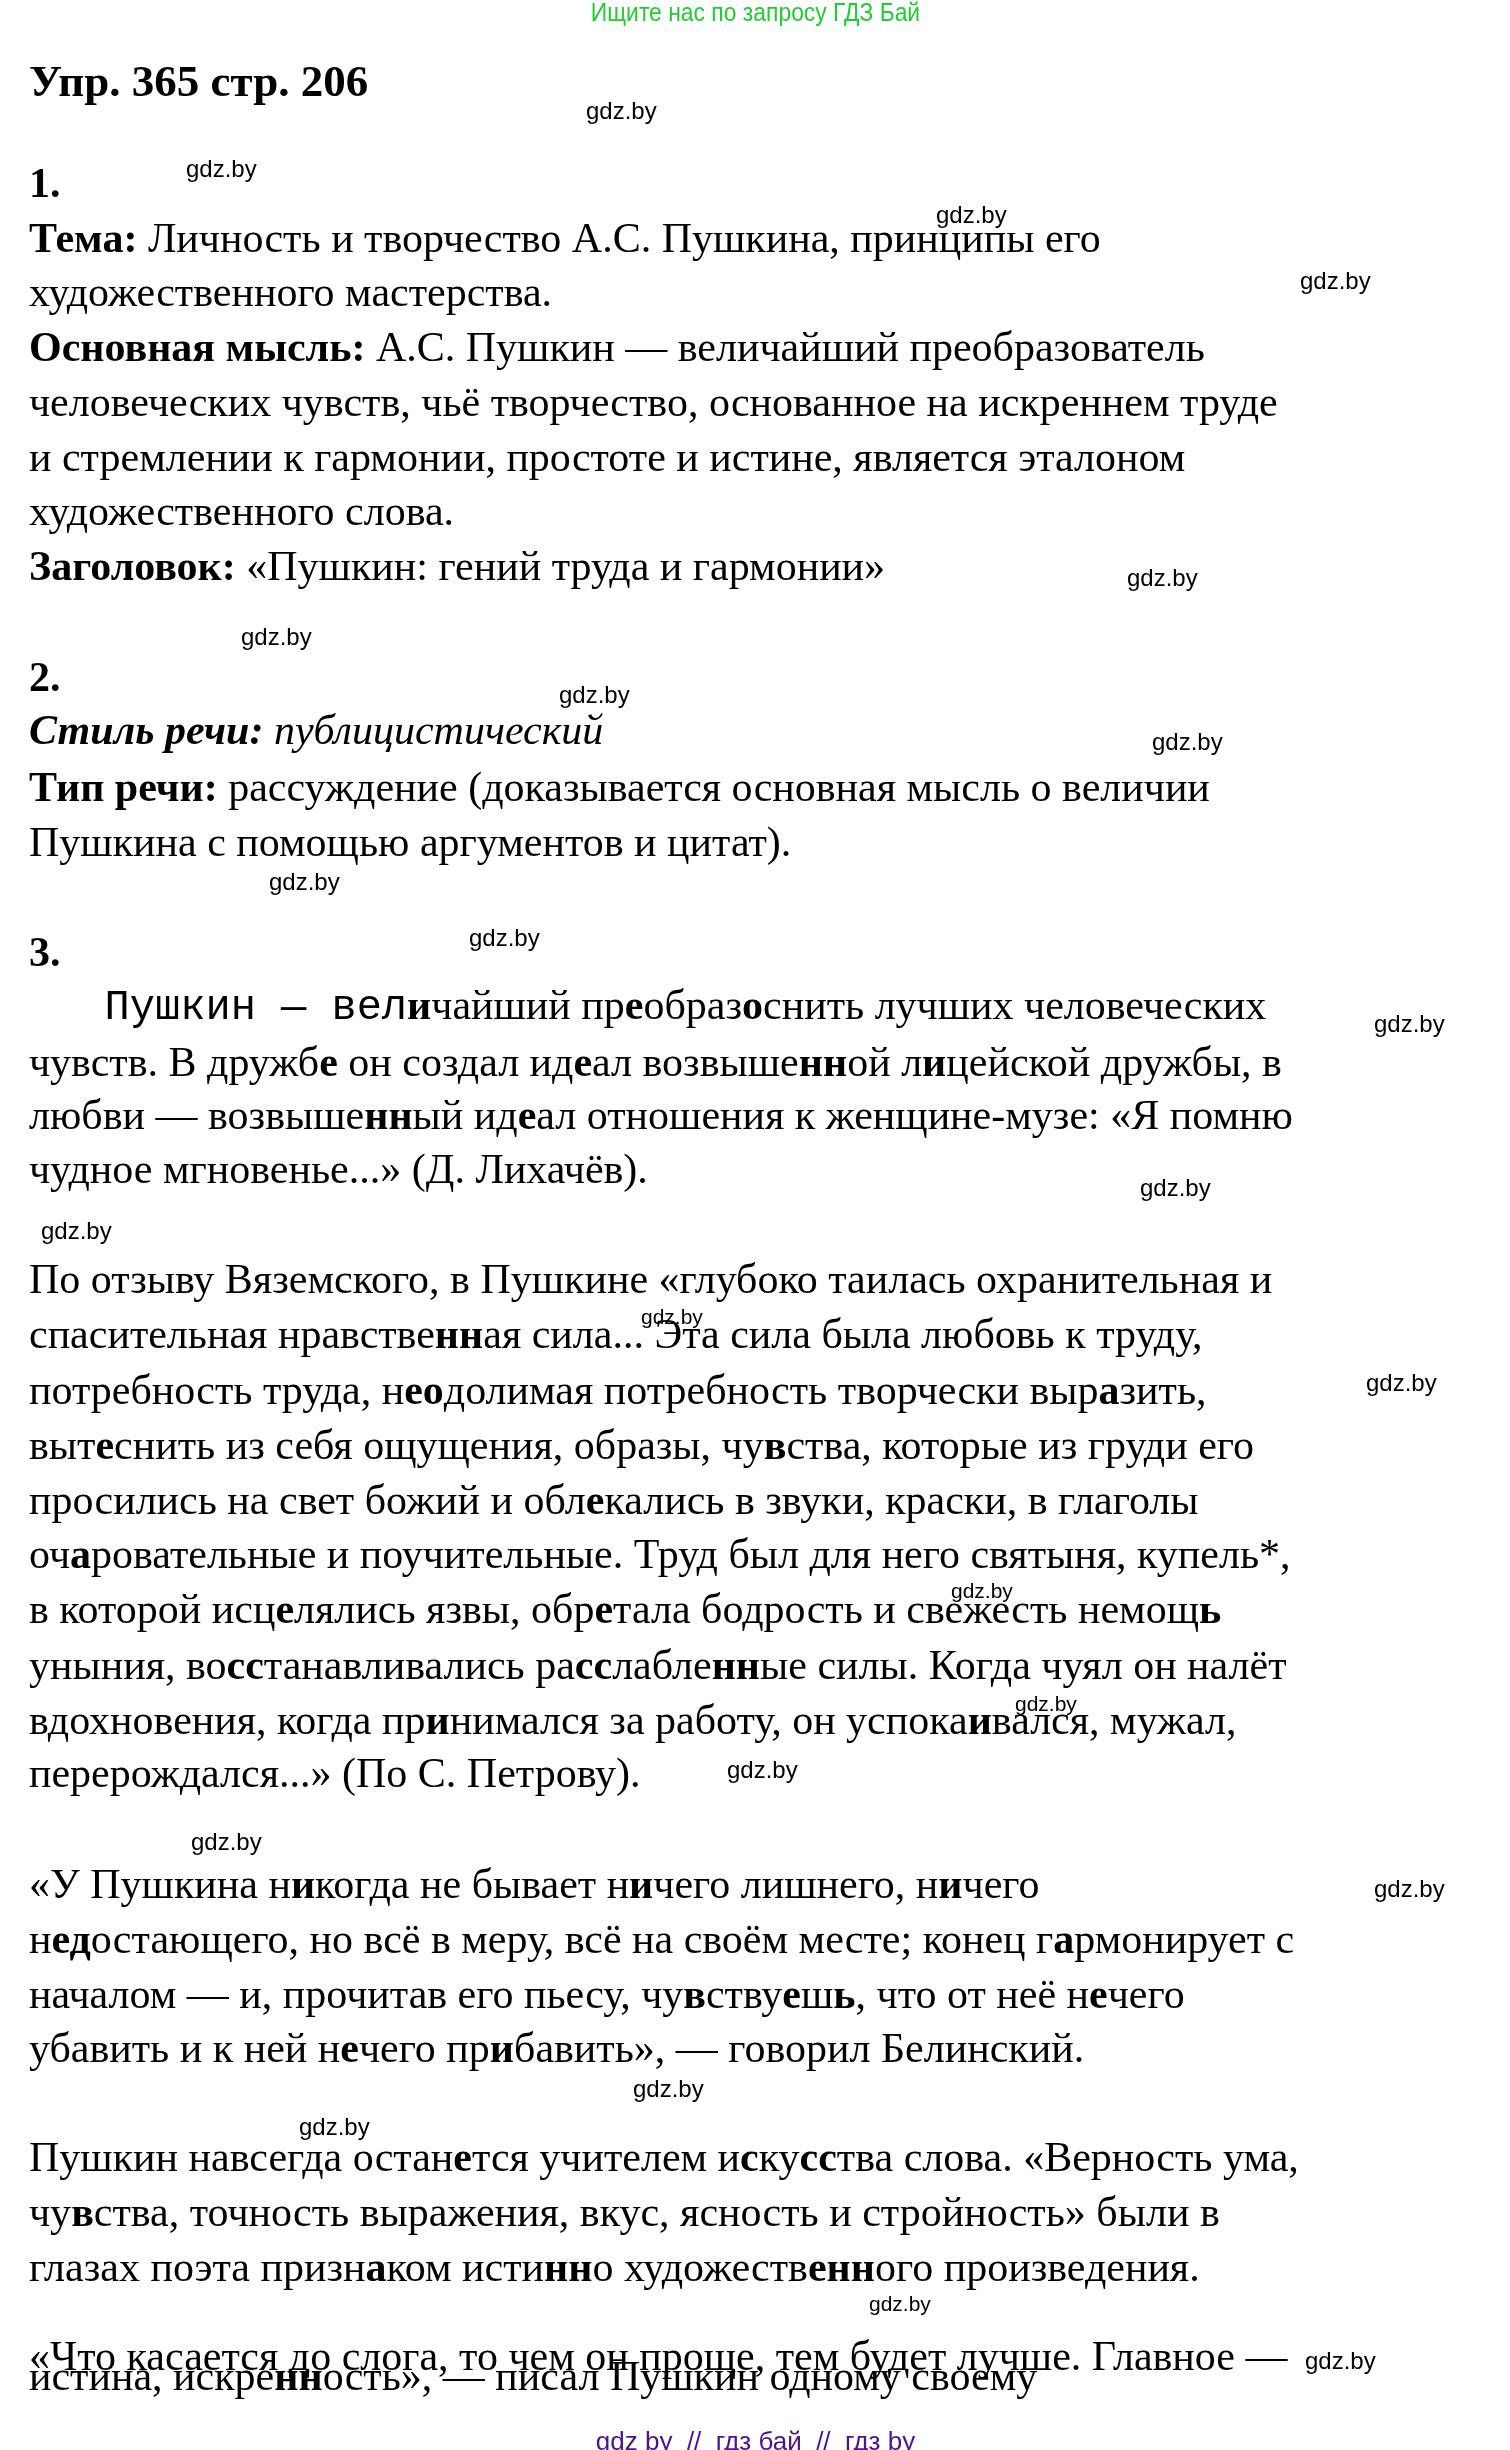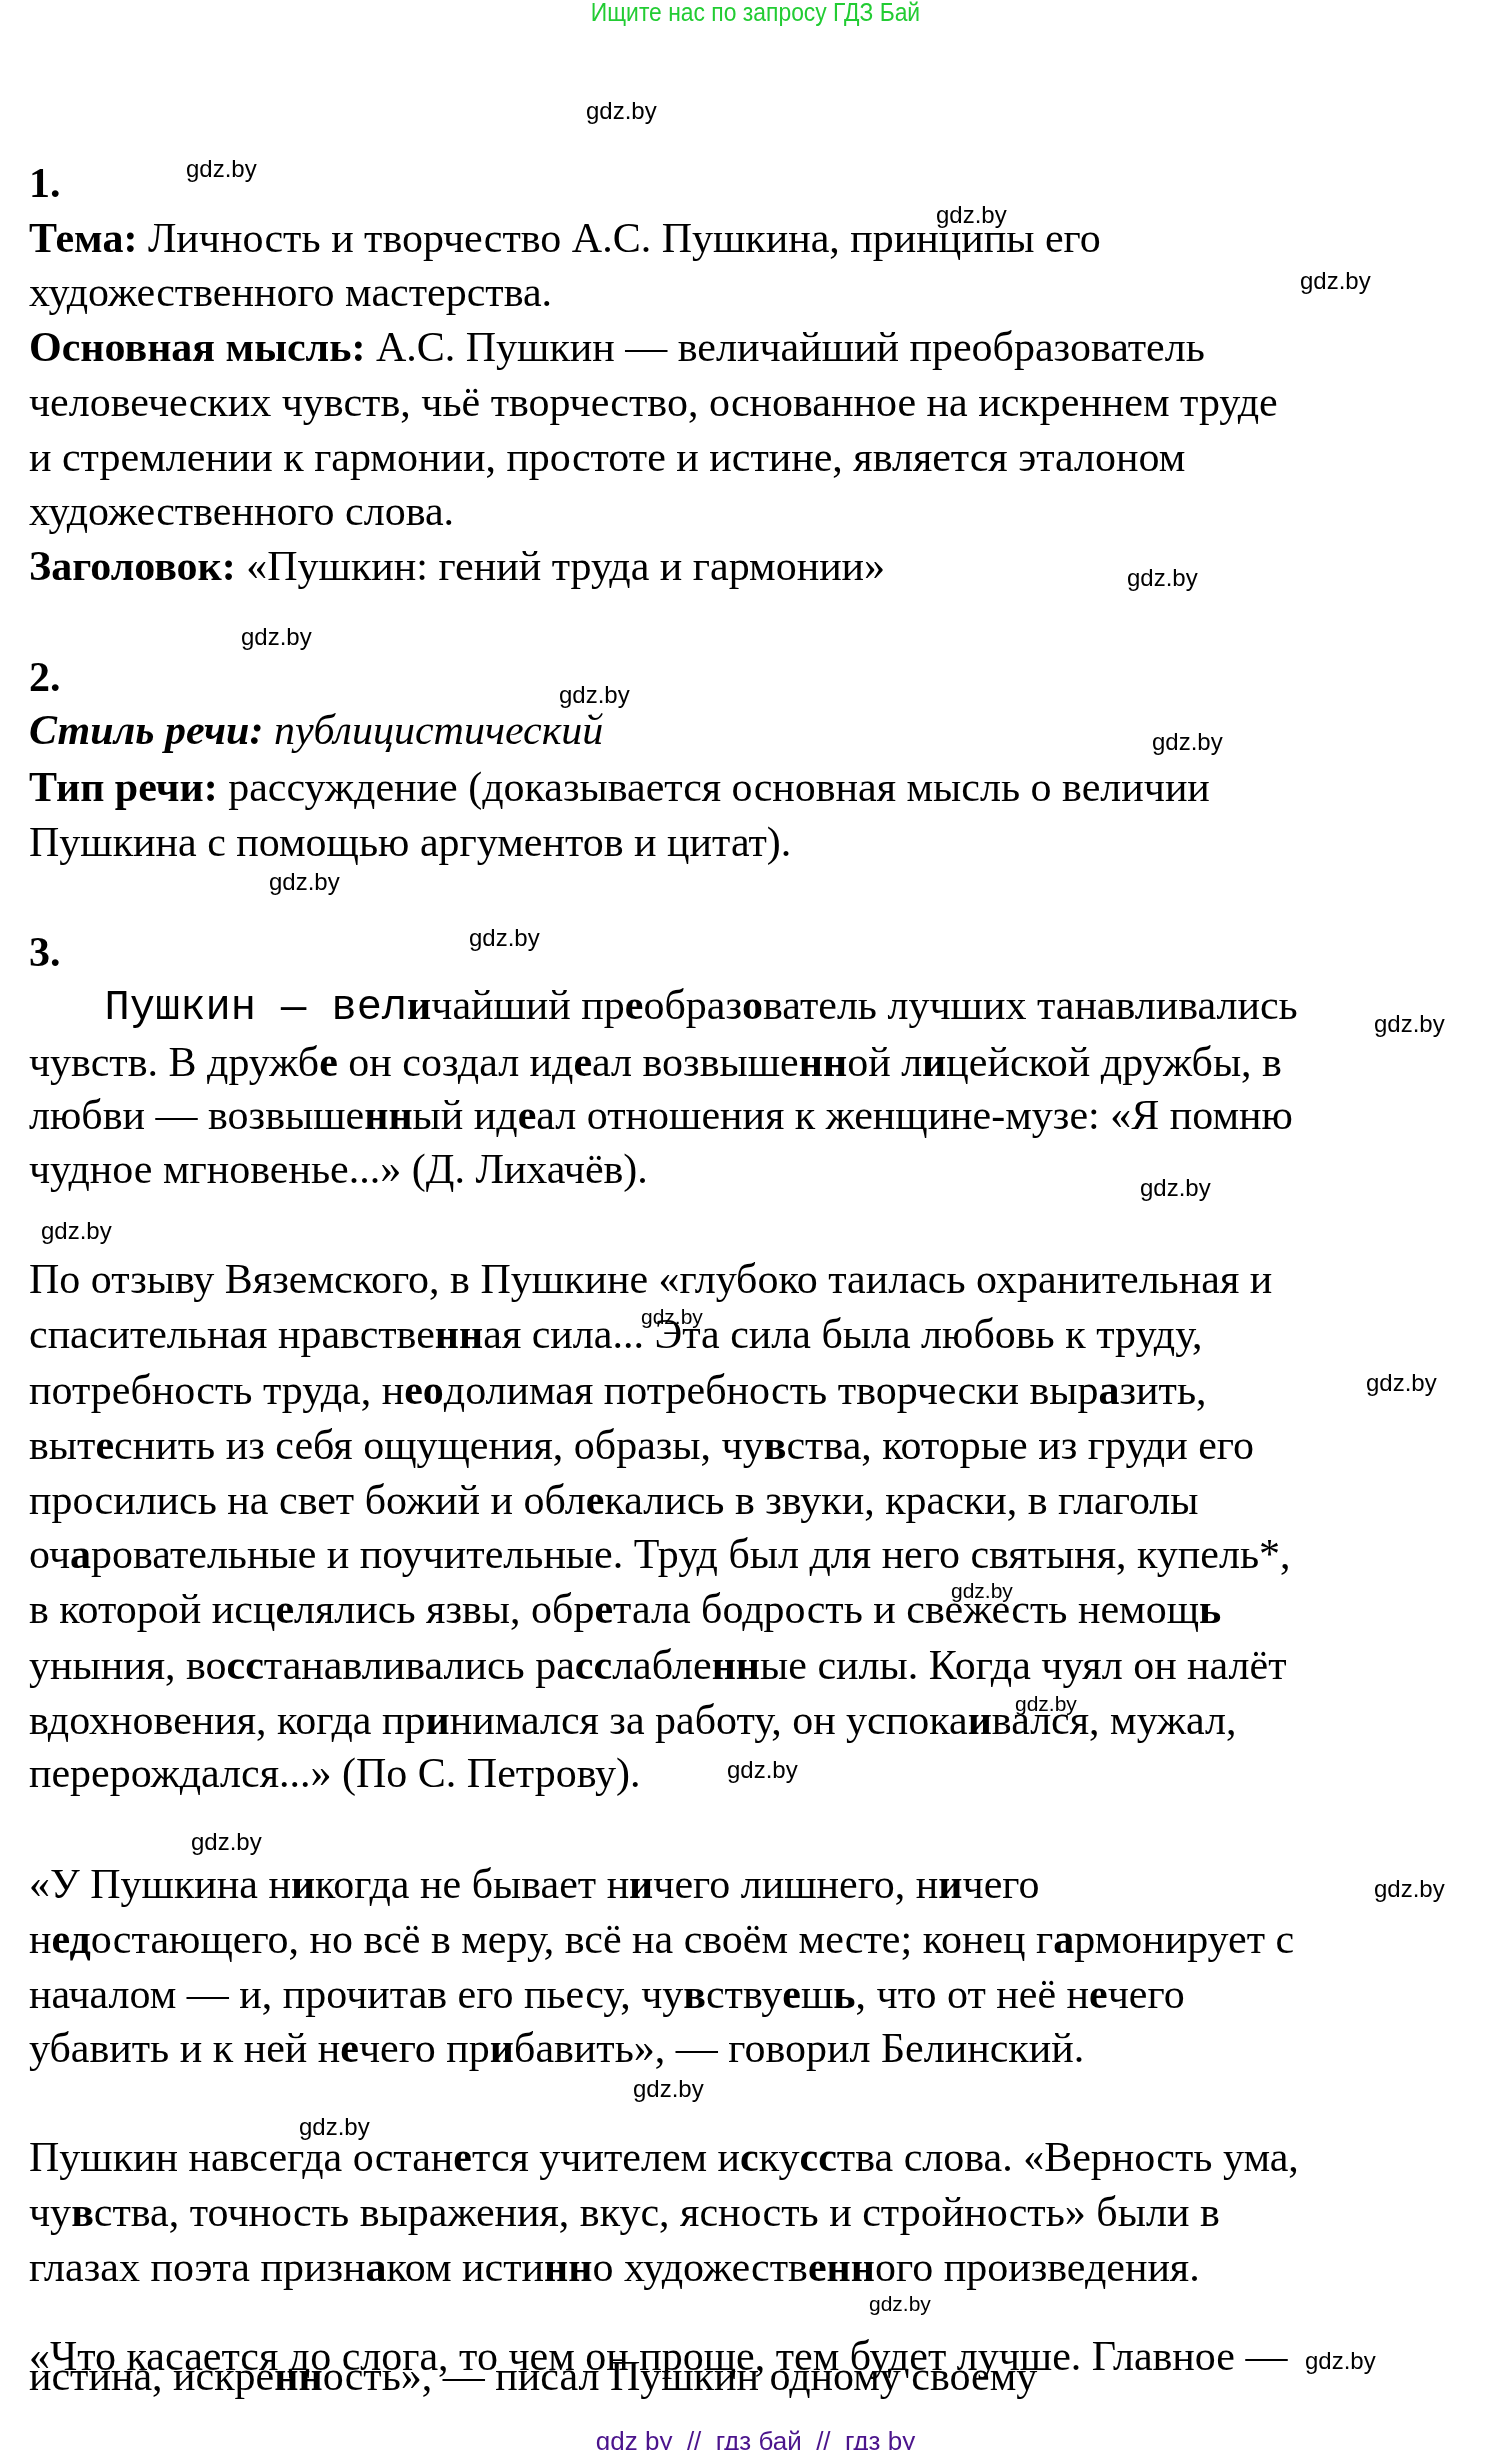--- a/index.html
+++ b/index.html
@@ -28,35 +28,36 @@
   .footer {
     position: absolute; left: 0; width: 1511px; top: 2426px; text-align: center;
     font-family: "Liberation Sans", sans-serif; font-size: 26px; color: #4b148c; white-space: pre;
   }
 </style>
 </head>
 <body>
 
 <div class="page">
   <div class="top-banner">Ищите нас по запросу ГДЗ Бай</div>
+  <div class="heading">Упр. 365 стр. 206</div>
   <div id="lines">
       <div class="line" style="top: 162px;"><b style="white-space: pre;">1.</b></div>
       <div class="line" style="top: 217px;"><b style="white-space: pre;">Тема:</b><span style="white-space: pre;"> Личность и творчество А.С. Пушкина, принципы его</span></div>
       <div class="line" style="top: 271px;"><span style="white-space: pre;">художественного мастерства.</span></div>
       <div class="line" style="top: 326px;"><b style="white-space: pre;">Основная мысль:</b><span style="white-space: pre;"> А.С. Пушкин — величайший преобразователь</span></div>
       <div class="line" style="top: 381px;"><span style="white-space: pre;">человеческих чувств, чьё творчество, основанное на искреннем труде</span></div>
       <div class="line" style="top: 436px;"><span style="white-space: pre;">и стремлении к гармонии, простоте и истине, является эталоном</span></div>
       <div class="line" style="top: 490px;"><span style="white-space: pre;">художественного слова.</span></div>
       <div class="line" style="top: 545px;"><b style="white-space: pre; text-align: right;">Заголовок:</b><span style="white-space: pre;"> «Пушкин: гений труда и гармонии»</span></div>
       <div class="line" style="top: 656px;"><b style="white-space: pre;">2.</b></div>
       <div class="line" style="top: 709px; font-style: italic;"><b style="white-space: pre;">Стиль речи:</b><span style="white-space: pre;"> публицистический</span></div>
       <div class="line" style="top: 766px;"><b style="white-space: pre;">Тип речи:</b><span style="white-space: pre;"> рассуждение (доказывается основная мысль о величии</span></div>
       <div class="line" style="top: 821px;"><span style="white-space: pre;">Пушкина с помощью аргументов и цитат).</span></div>
       <div class="line" style="top: 931px;"><b style="white-space: pre;">3.</b></div>
-      <div class="line" style="top: 984px;"><span style="white-space: pre; font-family: Liberation Mono, monospace;">   Пушкин — вел</span><b style="white-space: pre;">и</b><span style="white-space: pre;">чайший пр</span><b style="white-space: pre;">е</b><span style="white-space: pre;">образ</span><b style="white-space: pre;">о</b><span style="white-space: pre;">ватель лучших танавливались</span></div>
+      <div class="line" style="top: 984px;"><span style="white-space: pre; font-family: Liberation Mono, monospace;">   Пушкин — вел</span><b style="white-space: pre;">и</b><span style="white-space: pre;">чайший пр</span><b style="white-space: pre;">е</b><span style="white-space: pre;">образ</span><b style="white-space: pre;">о</b><span style="white-space: pre;">снить лучших человеческих</span></div>
       <div class="line" style="top: 1041px;"><span style="white-space: pre;">чувств. В дружб</span><b style="white-space: pre;">е</b><span style="white-space: pre;"> он создал ид</span><b style="white-space: pre;">е</b><span style="white-space: pre;">ал возвыше</span><b style="white-space: pre;">нн</b><span style="white-space: pre;">ой л</span><b style="white-space: pre;">и</b><span style="white-space: pre;">цейской дружбы, в</span></div>
       <div class="line" style="top: 1094px;"><span style="white-space: pre;">любви — возвыше</span><b style="white-space: pre;">нн</b><span style="white-space: pre;">ый ид</span><b style="white-space: pre;">е</b><span style="white-space: pre;">ал отношения к женщине-музе: «Я помню</span></div>
       <div class="line" style="top: 1148px;"><span style="white-space: pre;">чудное мгновенье...» (Д. Лихачёв).</span></div>
       <div class="line" style="top: 1258px;"><span style="white-space: pre;">По отзыву Вяземского, в Пушкине «глубоко таилась охранительная и</span></div>
       <div class="line" style="top: 1313px;"><span style="white-space: pre;">спасительная нравстве</span><b style="white-space: pre;">нн</b><span style="white-space: pre;">ая сила... Эта сила была любовь к труду,</span></div>
       <div class="line" style="top: 1369px;"><span style="white-space: pre;">потребность труда, н</span><b style="white-space: pre;">ео</b><span style="white-space: pre;">долимая потребность творчески выр</span><b style="white-space: pre;">а</b><span style="white-space: pre;">зить,</span></div>
       <div class="line" style="top: 1424px;"><span style="white-space: pre;">выт</span><b style="white-space: pre;">е</b><span style="white-space: pre;">снить из себя ощущения, образы, чу</span><b style="white-space: pre;">в</b><span style="white-space: pre;">ства, которые из груди его</span></div>
       <div class="line" style="top: 1479px;"><span style="white-space: pre;">просились на свет божий и обл</span><b style="white-space: pre;">е</b><span style="white-space: pre;">кались в звуки, краски, в глаголы</span></div>
       <div class="line" style="top: 1533px;"><span style="white-space: pre;">оч</span><b style="white-space: pre;">а</b><span style="white-space: pre;">ровательные и поучительные. Труд был для него святыня, купель*,</span></div>
       <div class="line" style="top: 1588px;"><span style="white-space: pre;">в которой исц</span><b style="white-space: pre;">е</b><span style="white-space: pre;">лялись язвы, обр</span><b style="white-space: pre;">е</b><span style="white-space: pre;">тала бодрость и свежесть немощ</span><b style="white-space: pre;">ь</b></div>

